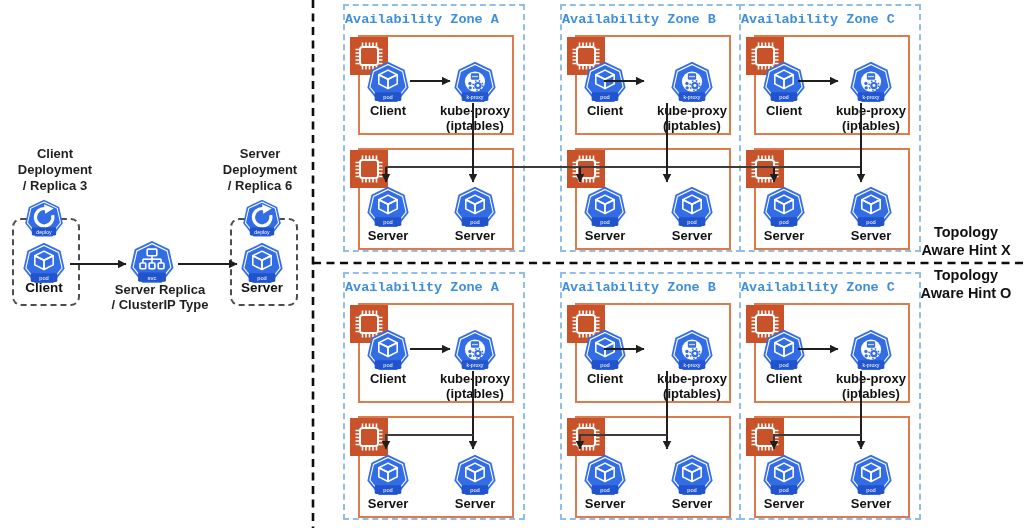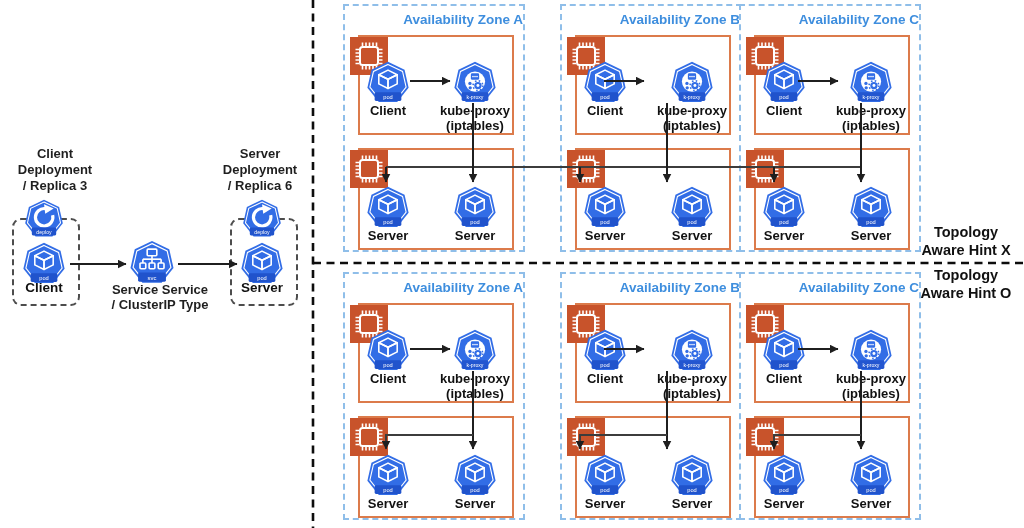--- a/index.html
+++ b/index.html
@@ -26,22 +26,22 @@
   .kic.big{width:48px;height:48px;}
   .dep-c{left:23px;top:198px;}
   .pod-c{left:21px;top:241px;}
   .dep-s{left:241px;top:198px;}
   .pod-s{left:239px;top:241px;}
   .svc-i{left:128px;top:239px;}
   
   .zone{position:absolute;width:182px;height:248px;border:2px dashed #8FBEE9;box-sizing:border-box;background:#fff;}
   .hx{top:4px;} .ho{top:272px;}
   .za{left:343px;} .zb{left:560px;} .zc{left:739px;}
-  .zone-title{position:absolute;top:6px;left:0;right:0;text-align:right;
-      font-size:13.5px;font-weight:700;color:#3E8EDE;}
+  .zone-title{position:absolute;top:6px;left:0;right:0;text-align:left;
+      font-size:13.5px;font-weight:700;color:#3E8EDE;font-family:Liberation Mono, monospace;}
   .node{position:absolute;left:13px;width:156px;border:2px solid #DC7B4B;box-sizing:border-box;background:#fff;}
   .node.up{top:29px;height:100px;}
   .node.low{top:142px;height:102px;}
   .cpu{position:absolute;width:38px;height:38px;}
   .cpu.cup{left:5px;top:31px;}
   .cpu.clow{left:5px;top:144px;}
   .zic{position:absolute;width:46px;height:46px;}
   .zic.pc{left:20px;top:54px;}
   .zic.kp{left:107px;top:54px;}
   .zic.s1{left:20px;top:179px;}
@@ -142,21 +142,21 @@
     <use href="#ic-deploy"></use>
   </svg>
 <svg class="kic pod-c">
     <use href="#ic-pod"></use>
   </svg>
 <div class="pod-name client">Client</div>
 
 <svg class="kic big svc-i">
     <use href="#ic-svc"></use>
   </svg>
-<div class="svc-title">Service Service
+<div class="svc-title">Server Replica
 / ClusterIP Type</div>
 
 <svg class="kic small dep-s">
     <use href="#ic-deploy"></use>
   </svg>
 <svg class="kic pod-s">
     <use href="#ic-pod"></use>
   </svg>
 <div class="pod-name server">Server</div>
 

